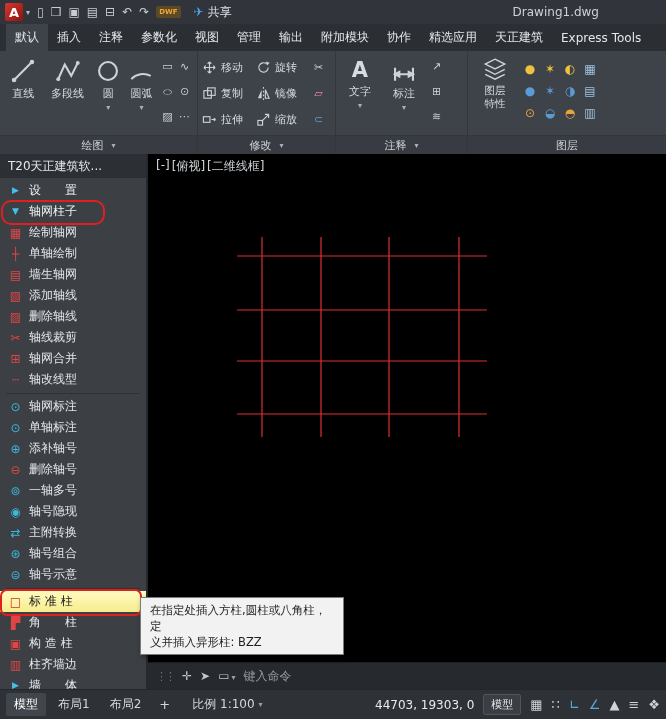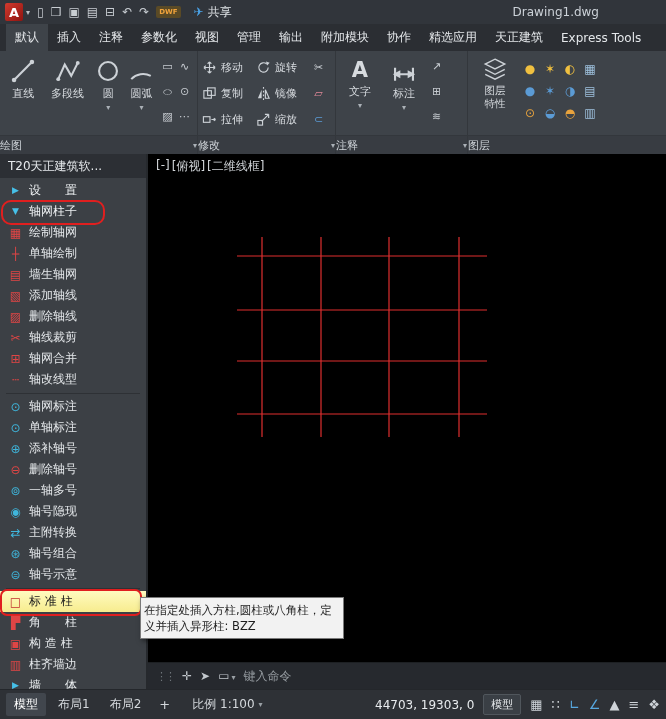--- a/index.html
+++ b/index.html
@@ -20,21 +20,21 @@
 
   
   .rtabs { height: 27px; background: #2b2e33; display: flex; align-items: stretch; padding-left: 6px; flex: 0 0 auto; }
   .rtab { padding: 0 9px; display: flex; align-items: center; font-size: 12px; color: #e4e7ea; white-space: nowrap; cursor: default; }
   .rtab.active { background: #3e4349; }
 
   
   .ribbon { height: 103px; background: #3e4349; display: flex; flex: 0 0 auto; }
   .panel { display: flex; flex-direction: column; border-right: 1px solid #33373c; overflow: hidden; }
   .panel-tools { flex: 1; display: flex; padding: 3px 4px 0 4px; gap: 2px; overflow: hidden; }
-  .panel-label { height: 19px; background: #383c42; border-top: 1px solid #33373c; display: flex; align-items: center; justify-content: space-between; gap: 8px; font-size: 11px; color: #cfd4d9; }
+  .panel-label { height: 19px; background: #383c42; border-top: 1px solid #33373c; display: flex; align-items: center; justify-content: center; gap: 8px; font-size: 11px; color: #cfd4d9; }
   .panel-label .caret { font-size: 8px; color: #aab0b6; }
   .tool-lg { width: 42px; display: flex; flex-direction: column; align-items: center; padding-top: 4px; gap: 2px; color: #cdd2d7; cursor: default; }
   .tool-lg .lbl { font-size: 11px; color: #d7dbdf; white-space: nowrap; font-family: Liberation Mono, monospace; }
   .tool-lg .caret { font-size: 8px; color: #aab0b6; }
   .ti { width: 26px; height: 26px; }
   .ti path, .ti line, .ti polyline, .ti circle { stroke: #cdd2d7; stroke-width: 1.3; fill: none; }
   .ti .fil { fill: #cdd2d7; stroke: none; }
   .small-col { display: grid; grid-template-columns: 17px 17px; grid-auto-rows: 25px; align-items: center; justify-items: center; color: #c7ccd1; font-size: 12px; }
   .mod-grid { display: grid; grid-template-columns: 54px 54px 17px; grid-auto-rows: 26px; align-items: center; padding: 3px 2px 0 4px; flex: 1; }
   .mod-tool { display: flex; align-items: center; gap: 4px; font-size: 11px; color: #d7dbdf; white-space: nowrap; cursor: default; font-family: Liberation Serif, serif; }
@@ -86,21 +86,21 @@
   .lt.plus { font-size: 13px; padding: 3px 6px; }
   .scale { margin-left: 12px; display: flex; align-items: center; gap: 4px; font-size: 12px; color: #d4d8dc; cursor: default; }
   .scale .caret { font-size: 8px; color: #9aa0a5; }
   .sb-right { margin-left: auto; display: flex; align-items: center; gap: 9px; }
   .coords { color: #e8ebee; font-size: 12px; }
   .model-btn { background: #3a3f45; border: 1px solid #50565c; color: #e4e7ea; font-size: 11px; padding: 2px 7px; border-radius: 2px; font-family: inherit; cursor: default; }
   .st-ic { color: #cfd4d9; font-size: 13px; cursor: default; }
   .st-ic.blue { color: #57a8e0; }
 
   
-  .tooltip { position: absolute; left: 140px; top: 597px; width: 204px; background: #f2f2f2; border: 1px solid #7a7a7a; box-shadow: 2px 2px 5px rgba(0,0,0,.5); color: #1f1f1f; font-size: 11.5px; line-height: 16px; padding: 4px 3px; z-index: 50; }
+  .tooltip { position: absolute; left: 140px; top: 597px; width: 204px; background: #f2f2f2; border: 1px solid #7a7a7a; box-shadow: 2px 2px 5px rgba(0,0,0,.5); color: #1f1f1f; font-size: 11.5px; line-height: 16px; padding: 4px 9px; z-index: 50; }
 </style>
 </head>
 <body>
 
 <div class="window">
 
   <div class="titlebar">
     <div class="app-logo">A</div>
     <span class="tb-caret">▾</span>
     <div class="qat" id="qat-icons">

